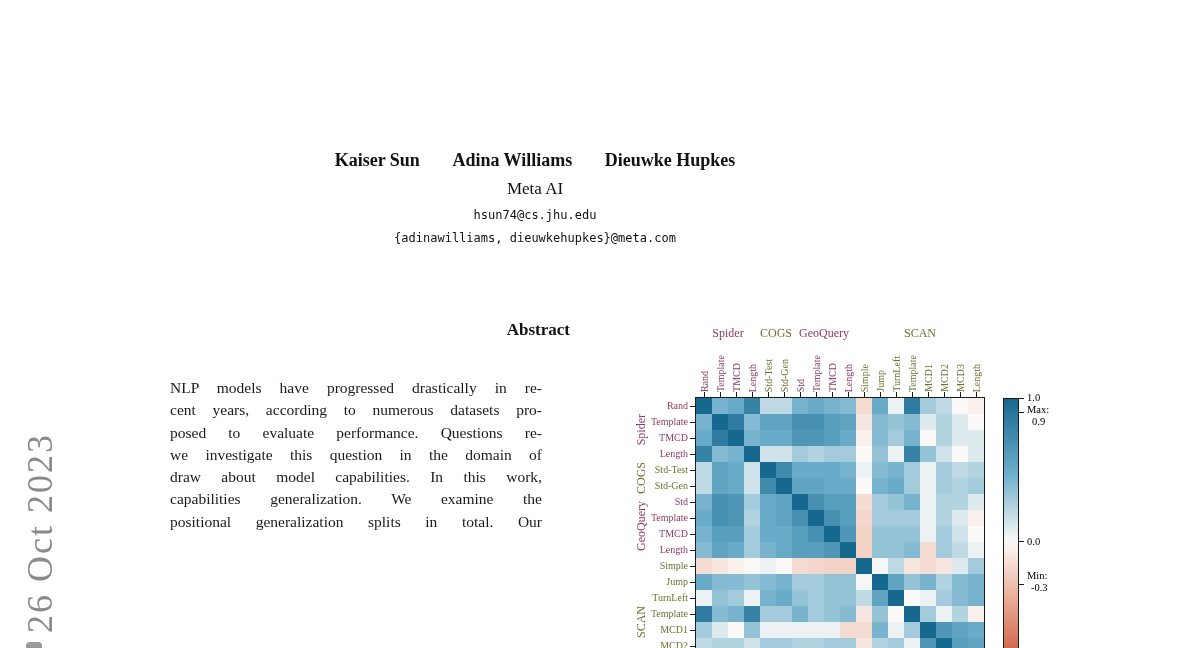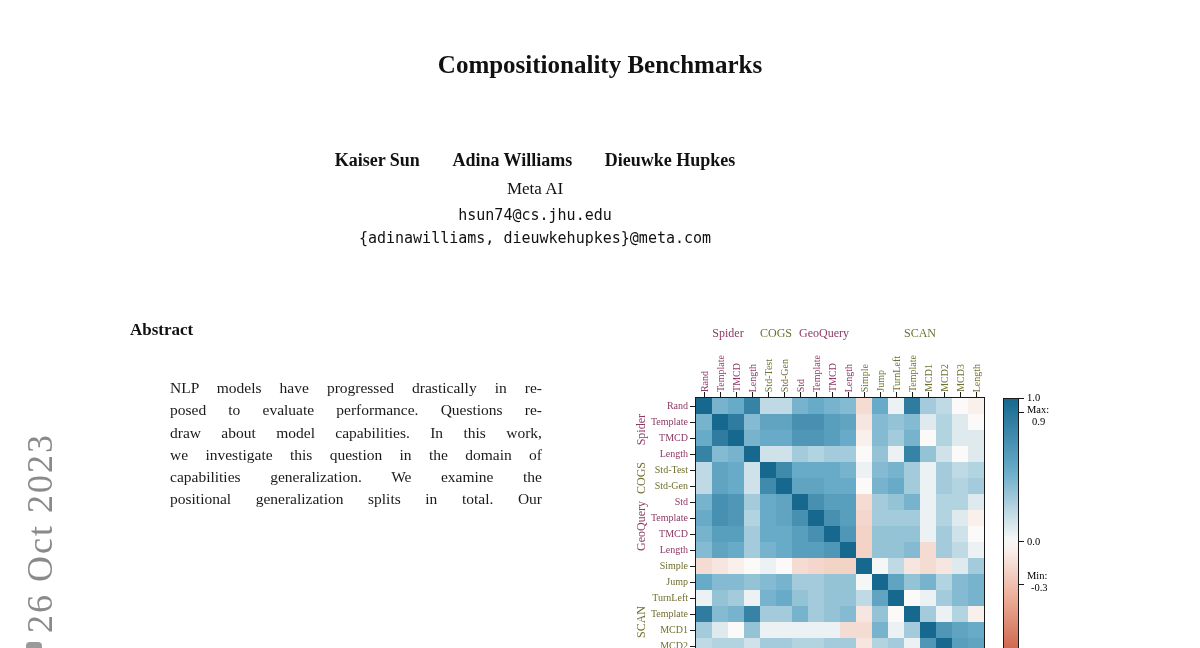--- a/index.html
+++ b/index.html
@@ -22,25 +22,25 @@
   }
 
   
   #title-block{left:0;top:47px;width:1200px;text-align:center;
     font-weight:bold;font-size:25px;line-height:35px;}
   #author-block{left:0;top:148px;width:1070px;text-align:center;}
   #authors-line{font-size:18px;font-weight:bold;line-height:24px;}
   #authors-line .author{margin:0 14px;}
   #affiliation{font-size:17px;line-height:22px;margin-top:6px;}
   .email{font-family:"DejaVu Sans Mono","Liberation Mono",monospace;
-    font-size:15px;line-height:23px;}
+    font-size:12px;line-height:23px;}
   #email-primary{margin-top:4px;}
 
   
-  #abstract-heading{left:130px;top:320px;width:440px;text-align:left;
+  #abstract-heading{left:130px;top:320px;width:440px;text-align:right;
     font-weight:bold;font-size:17px;}
   #abstract-body{left:170px;top:377px;width:372px;font-size:15.5px;color:#1a1a1a;}
   .abs-line{
     text-align:justify;text-align-last:justify;
     line-height:22.3px;height:22.3px;white-space:nowrap;
   }
 
   
   #figure-layer{left:0;top:0;width:1200px;height:648px;}
   .cell{position:absolute;width:16px;height:16px;}
@@ -69,40 +69,40 @@
   #cb-min-caption{left:1027px;top:570px;}
   #cb-min-value{left:1031px;top:582px;}
 </style>
 </head>
 <body>
 
 <div class="abs" id="watermark">26 Oct 2023</div>
 <div class="abs" id="partial-glyph"></div>
 
 <div class="abs" id="title-block">
-  <div>Compositionality Benchmarks</div>
 </div>
 
 <div class="abs" id="author-block">
   <div id="authors-line">
     <span class="author">Kaiser Sun</span>
     <span class="author">Adina Williams</span>
     <span class="author">Dieuwke Hupkes</span>
   </div>
   <div id="affiliation">Meta AI</div>
   <div class="email" id="email-primary">hsun74@cs.jhu.edu</div>
   <div class="email" id="email-secondary">{adinawilliams, dieuwkehupkes}@meta.com</div>
 </div>
 
 <div class="abs" id="abstract-heading">Abstract</div>
 <div class="abs" id="abstract-body">
   <div class="abs-line">NLP models have progressed drastically in re-</div>
+  <div class="abs-line">cent years, according to numerous datasets pro-</div>
   <div class="abs-line">posed to evaluate performance. Questions re-</div>
+  <div class="abs-line">we investigate this question in the domain of</div>
   <div class="abs-line">draw about model capabilities. In this work,</div>
-  <div class="abs-line">we investigate this question in the domain of</div>
   <div class="abs-line">capabilities generalization. We examine the</div>
   <div class="abs-line">positional generalization splits in total. Our</div>
 </div>
 
 <div class="abs" id="figure-layer">
   <div class="abs" id="grid-border"></div>
   <div class="abs" id="colorbar" style="background: linear-gradient(rgb(23, 104, 143) 0%, rgb(34, 113, 151) 3.4%, rgb(46, 123, 159) 6.9%, rgb(57, 132, 167) 10.3%, rgb(68, 141, 175) 13.8%, rgb(80, 151, 183) 17.2%, rgb(91, 160, 191) 20.7%, rgb(102, 170, 199) 24.1%, rgb(121, 180, 206) 27.6%, rgb(142, 191, 212) 31%, rgb(163, 202, 219) 34.5%, rgb(183, 214, 226) 37.9%, rgb(204, 225, 233) 41.4%, rgb(224, 236, 239) 44.8%, rgb(245, 247, 246) 48.3%, rgb(249, 240, 236) 51.7%, rgb(247, 227, 219) 55.2%, rgb(244, 213, 202) 58.6%, rgb(241, 199, 185) 62.1%, rgb(239, 185, 167) 65.5%, rgb(236, 171, 150) 69%, rgb(230, 158, 136) 72.4%, rgb(224, 145, 122) 75.9%, rgb(218, 131, 107) 79.3%, rgb(212, 118, 93) 82.8%, rgb(206, 105, 79) 86.2%, rgb(201, 95, 68) 89.7%, rgb(201, 95, 68) 93.1%, rgb(201, 95, 68) 96.6%, rgb(201, 95, 68) 100%);"></div>
   <div class="cb-label" id="cb-top-label">1.0</div>
   <div class="cb-label" id="cb-max-caption">Max:</div>
   <div class="cb-label" id="cb-max-value">0.9</div>

